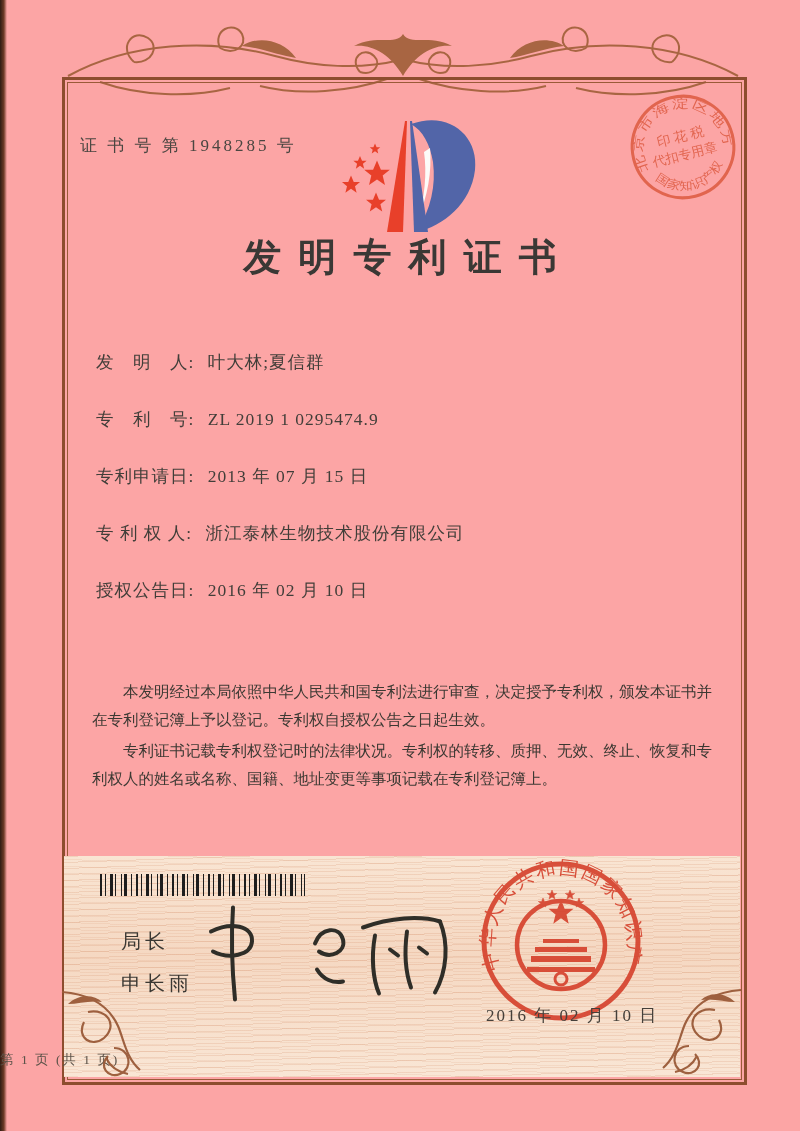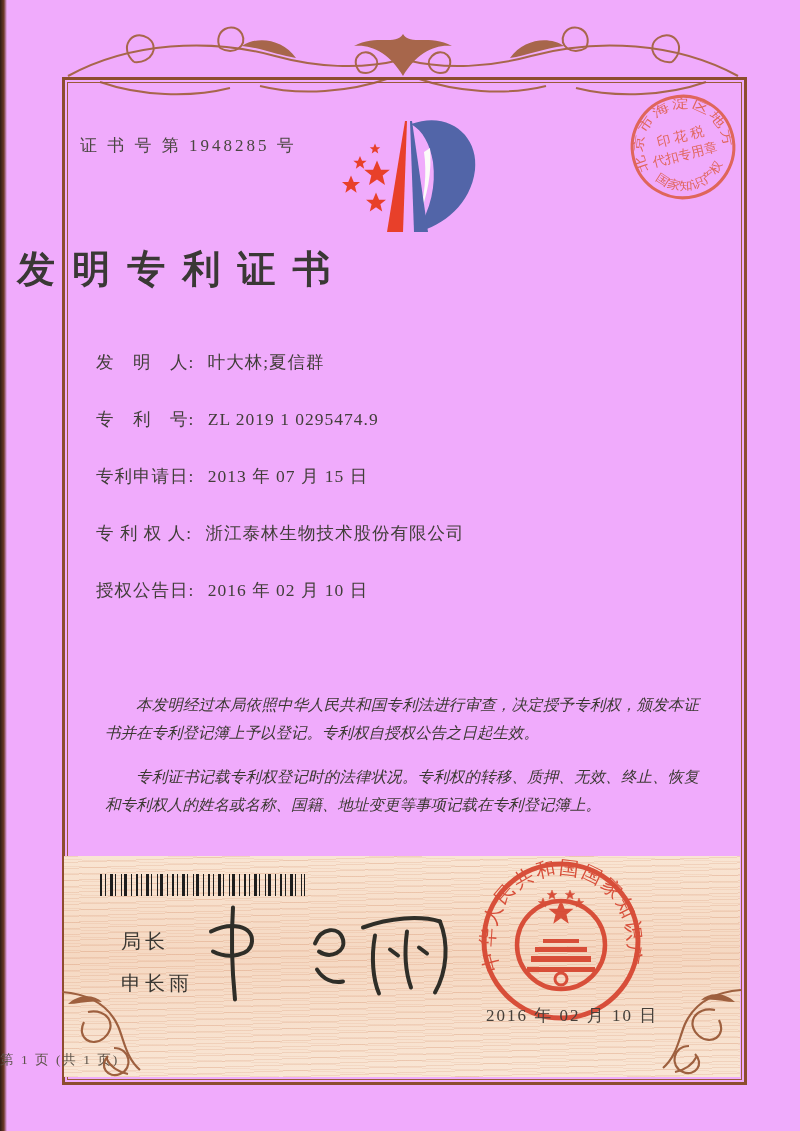--- a/index.html
+++ b/index.html
@@ -1,40 +1,40 @@
 <!DOCTYPE html>
 <html><head>
 <meta charset="utf-8">
 <style>
   html,body{margin:0;padding:0;background:#ffffff;}
   .page{
     position:relative;width:800px;height:1131px;overflow:hidden;
-    background:#f0abfc;
+    background:#fca5a5;
     font-family:"Liberation Serif","DejaVu Serif",serif;
     color:#3d3a36;
   }
   .scan-edge{position:absolute;left:0;top:0;width:7px;height:100%;
     background:linear-gradient(90deg,#2e1b13 0,#6d3a27 55%,rgba(109,58,39,0) 100%);}
   .top-ornament{position:absolute;left:58px;top:12px;width:690px;height:94px;}
   .frame{position:absolute;left:62px;top:77px;width:679px;height:1002px;
     border:3px solid #8d4d2e;}
   .frame::after{content:"";position:absolute;inset:2px;border:1px solid #9a5a38;}
   .cert-no{position:absolute;left:80px;top:134px;font-size:17px;letter-spacing:3px;color:#4a4641;}
   .tax-stamp{position:absolute;left:618px;top:82px;width:130px;height:130px;
     transform:rotate(-14deg);opacity:.85;}
   .logo{position:absolute;left:333px;top:108px;width:150px;height:130px;}
-  .title{position:absolute;left:0;top:244px;width:100%;
+  .title{position:absolute;left:0;top:232px;width:100%;text-align:center;
     font-size:38px;font-weight:700;color:#3a3835;letter-spacing:.45em;padding-left:.45em;box-sizing:border-box;}
   .fields{position:absolute;left:96px;top:350px;width:600px;}
   .field{height:57px;font-size:17.5px;color:#413e39;letter-spacing:1px;white-space:nowrap;}
   .field .lbl{display:inline-block;}
   .field .val{margin-left:8px;}
   .paragraphs{position:absolute;left:88px;top:674px;width:628px;
     font-size:15.5px;line-height:1.78;color:#3c3933;text-align:justify;}
-  .paragraphs p{margin:17px;text-indent:2em;font-style:italic;}
+  .paragraphs p{margin:4px;text-indent:2em;}
   .panel{position:absolute;left:64px;top:856px;width:676px;height:221px;
     background:
       repeating-linear-gradient(178deg, rgba(198,110,66,.16) 0 1px, rgba(255,255,255,0) 1px 6px),
       repeating-linear-gradient(2deg, rgba(198,110,66,.10) 0 1px, rgba(255,255,255,0) 1px 7px),
       linear-gradient(180deg,#f9e5d3 0%,#f5d8c2 45%,#f9e6d5 100%);}
   .barcode{position:absolute;left:100px;top:874px;width:205px;height:22px;
     background-image:repeating-linear-gradient(90deg,
       #1e1e1e 0 2px, transparent 2px 5px,
       #1e1e1e 5px 6px, transparent 6px 10px,
       #1e1e1e 10px 13px, transparent 13px 15px,

